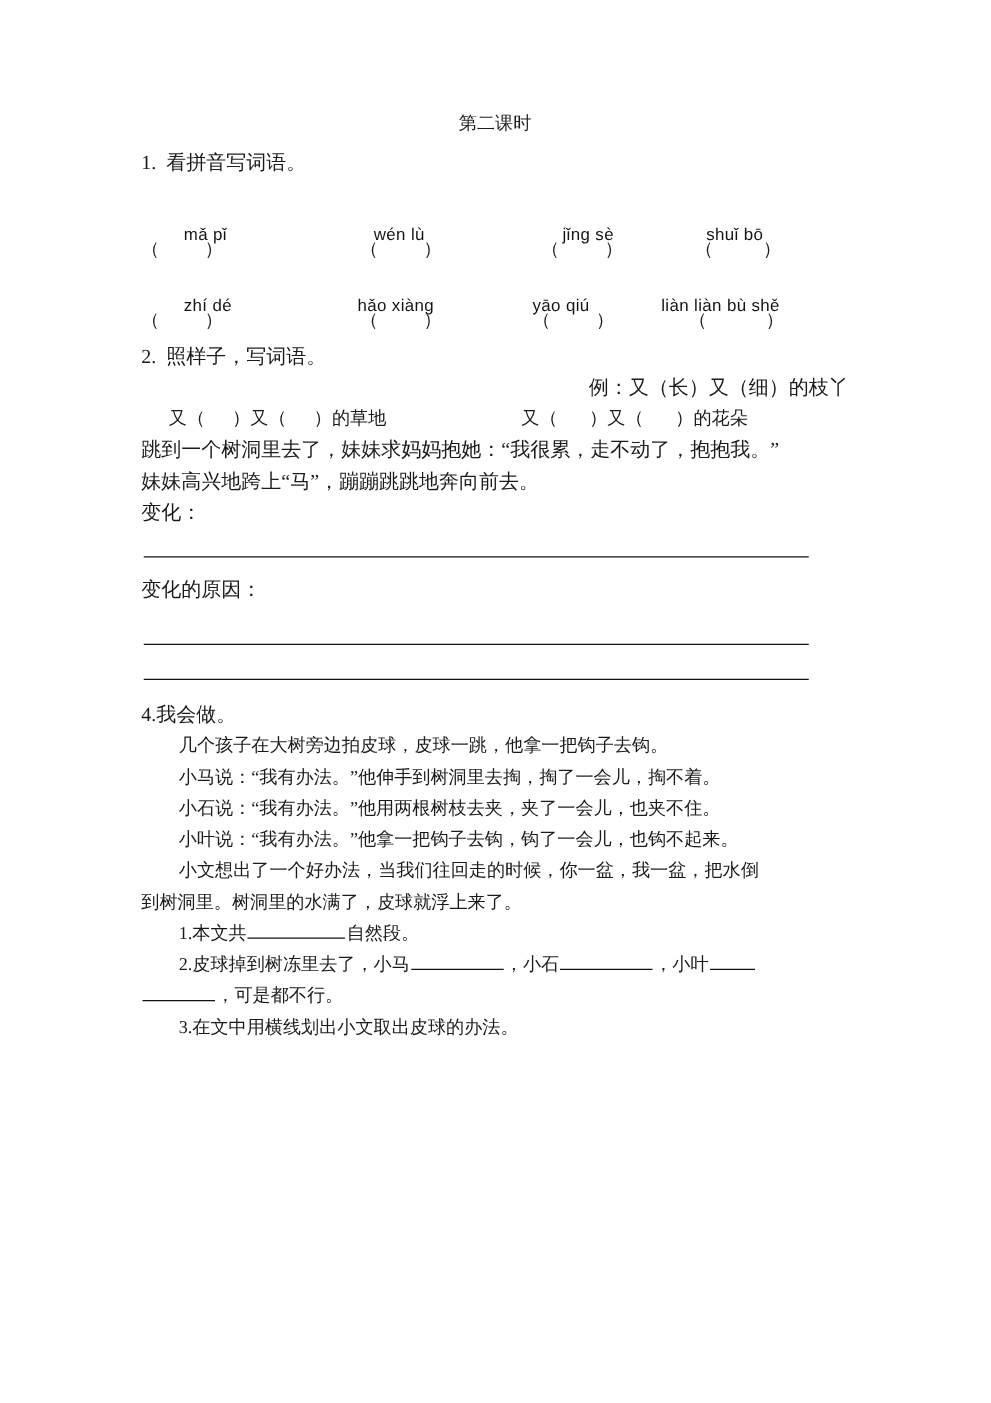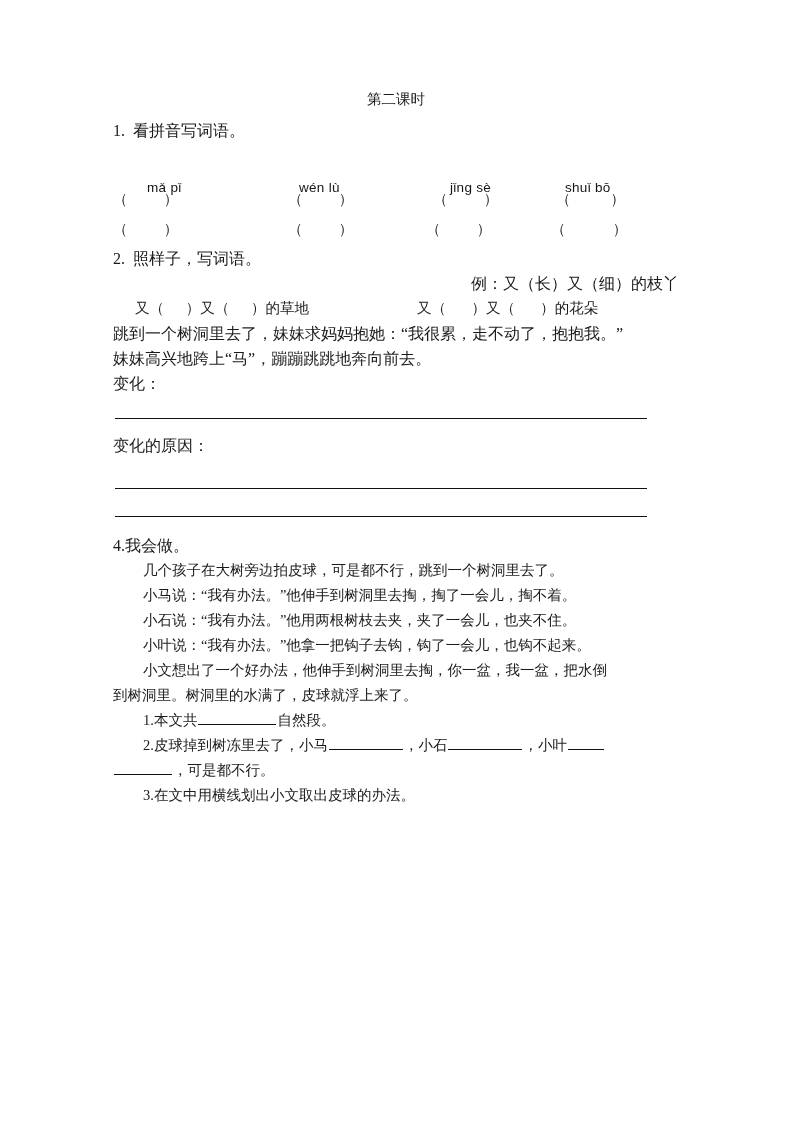--- a/index.html
+++ b/index.html
@@ -159,20 +159,26 @@
       <span class="py-word" style="left:452px">shuǐ bō</span>
     </div>
 
     <div class="paren-row">
       <span class="paren" style="left:0px">（          ）</span>
       <span class="paren" style="left:175px">（          ）</span>
       <span class="paren" style="left:320px">（          ）</span>
       <span class="paren" style="left:443px">（           ）</span>
     </div>
 
+    <div class="py-row">
+      <span class="py-word" style="left:34px">zhí dé</span>
+      <span class="py-word" style="left:173px">hǎo xiàng</span>
+      <span class="py-word" style="left:313px">yāo qiú</span>
+      <span class="py-word" style="left:416px">liàn liàn bù shě</span>
+    </div>
 
     <div class="paren-row">
       <span class="paren" style="left:0px">（          ）</span>
       <span class="paren" style="left:175px">（          ）</span>
       <span class="paren" style="left:313px">（          ）</span>
       <span class="paren" style="left:438px">（             ）</span>
     </div>
 
     <div class="qline">2.  照样子，写词语。</div>
     <div class="qline indent1">例：又（长）又（细）的枝丫</div>
@@ -200,26 +206,26 @@
     </div>
     <div style="height:27px"></div>
     <div class="rule-wrap">
       <hr class="answer-rule">
     </div>
 
     <div style="height:16px"></div>
 
     <div class="qline">4.我会做。</div>
 
-    <div class="para para-ind">几个孩子在大树旁边拍皮球，可是都不行，跳到一个树洞里去了。</div>
+    <div class="para para-ind">几个孩子在大树旁边拍皮球，皮球一跳，他拿一把钩子去钩。</div>
     <div class="para para-ind">小马说：“我有办法。”他伸手到树洞里去掏，掏了一会儿，掏不着。</div>
     <div class="para para-ind">小石说：“我有办法。”他用两根树枝去夹，夹了一会儿，也夹不住。</div>
     <div class="para para-ind">小叶说：“我有办法。”他拿一把钩子去钩，钩了一会儿，也钩不起来。</div>
 
-    <div class="para para-ind">小文想出了一个好办法，他伸手到树洞里去掏，你一盆，我一盆，把水倒</div>
+    <div class="para para-ind">小文想出了一个好办法，当我们往回走的时候，你一盆，我一盆，把水倒</div>
     <div class="para hang">到树洞里。树洞里的水满了，皮球就浮上来了。</div>
 
     <div class="para para-ind"><span>1.本文共</span><span class="blank b-w1"></span><span>自然段。</span></div>
 
     <div class="para para-ind"><span>2.皮球掉到树冻里去了，小马</span><span class="blank b-w2"></span><span>，小石</span><span class="blank b-w3"></span><span>，小叶</span><span class="blank b-w4"></span></div>
 
     <div class="para hang"><span class="blank b-w5"></span><span>，可是都不行。</span></div>
 
     <div class="para para-ind">3.在文中用横线划出小文取出皮球的办法。</div>
 

